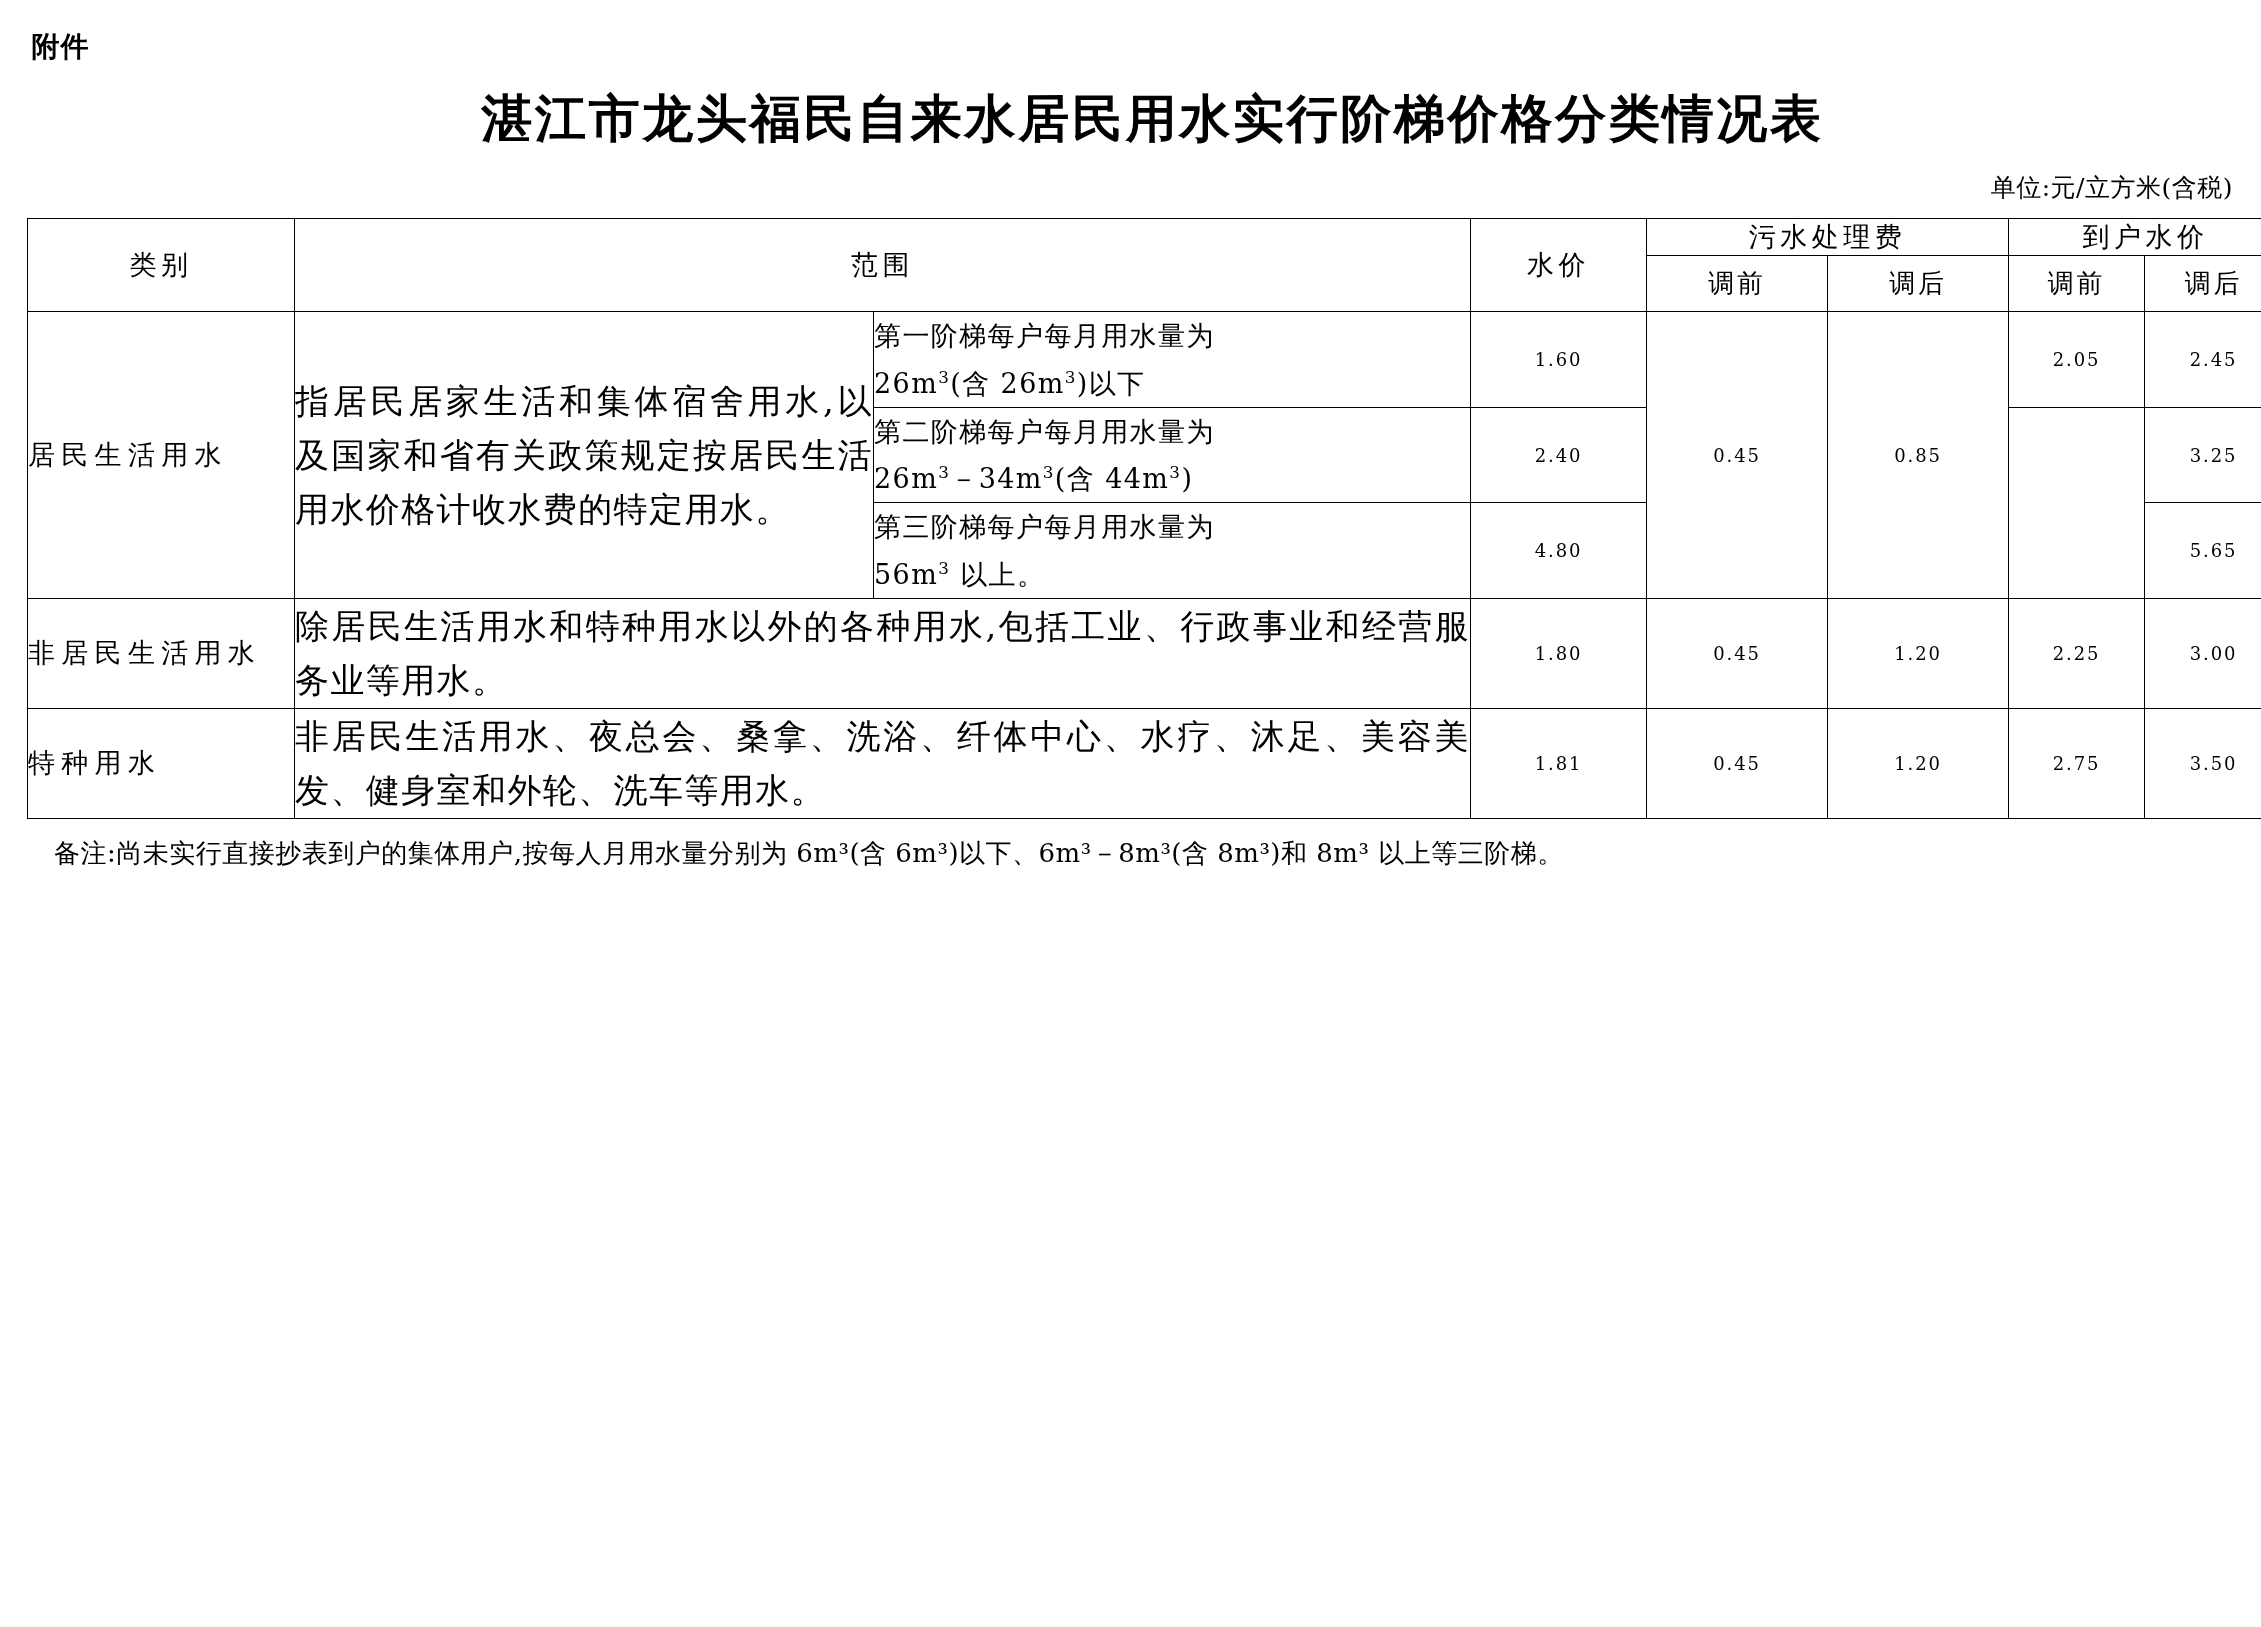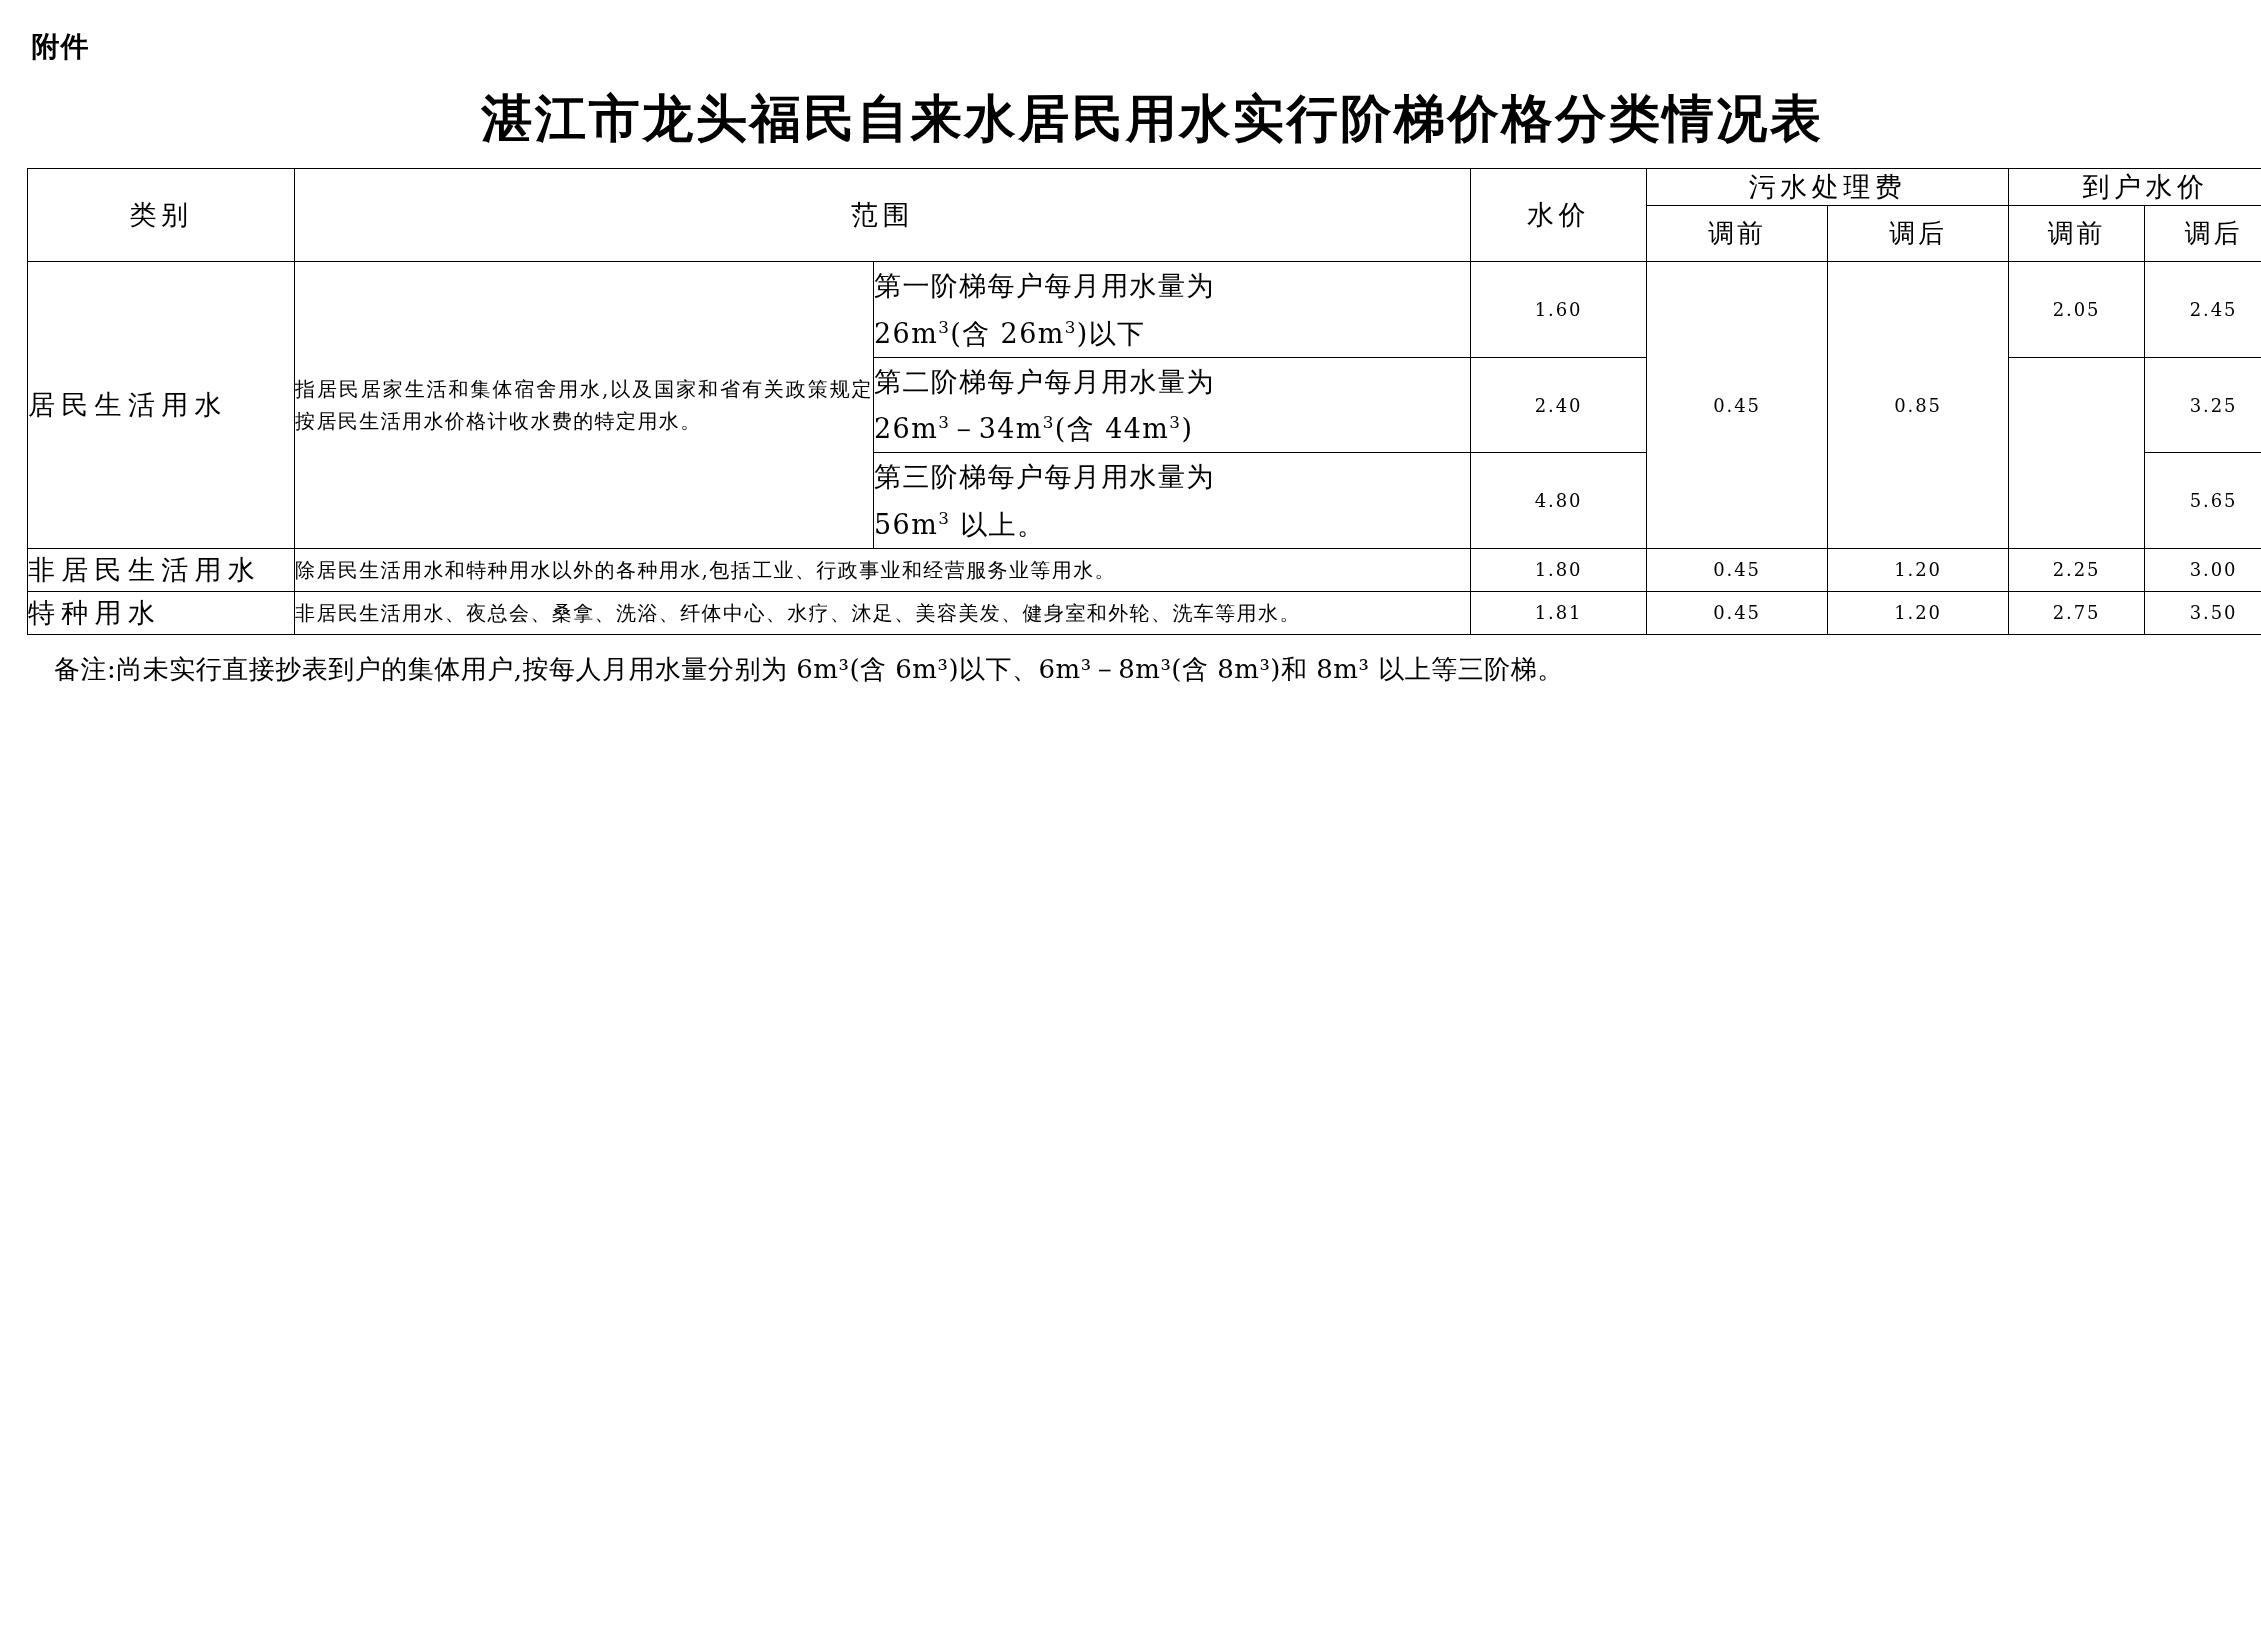--- a/index.html
+++ b/index.html
@@ -70,21 +70,21 @@
   }
   .cat-cell {
     font-size: 27px;
     letter-spacing: 6.3px;
     padding: 11px 13.6px;
     line-height: 1.55;
     text-align: left;
     vertical-align: middle;
   }
   .desc-cell {
-    font-size: 20px;
+    font-size: 34px;
     letter-spacing: 1.4px;
     line-height: 1.6;
     padding: 11.8px 15.4px;
     text-align: justify;
     text-justify: inter-ideograph;
     vertical-align: middle;
   }
   .tier-cell {
     font-size: 27px;
     letter-spacing: 1.4px;
@@ -117,20 +117,21 @@
 </style>
 </head>
 <body>
 
 <div class="page">
 
   <div class="attach-label">附件</div>
 
   <div class="doc-title">湛江市龙头福民自来水居民用水实行阶梯价格分类情况表</div>
 
+  <div class="unit-line">单位:元/立方米(含税)</div>
 
   <table class="main">
     <colgroup>
       <col style="width:267px">
       <col style="width:579px">
       <col style="width:597px">
       <col style="width:176px">
       <col style="width:181px">
       <col style="width:181px">
       <col style="width:136px">

